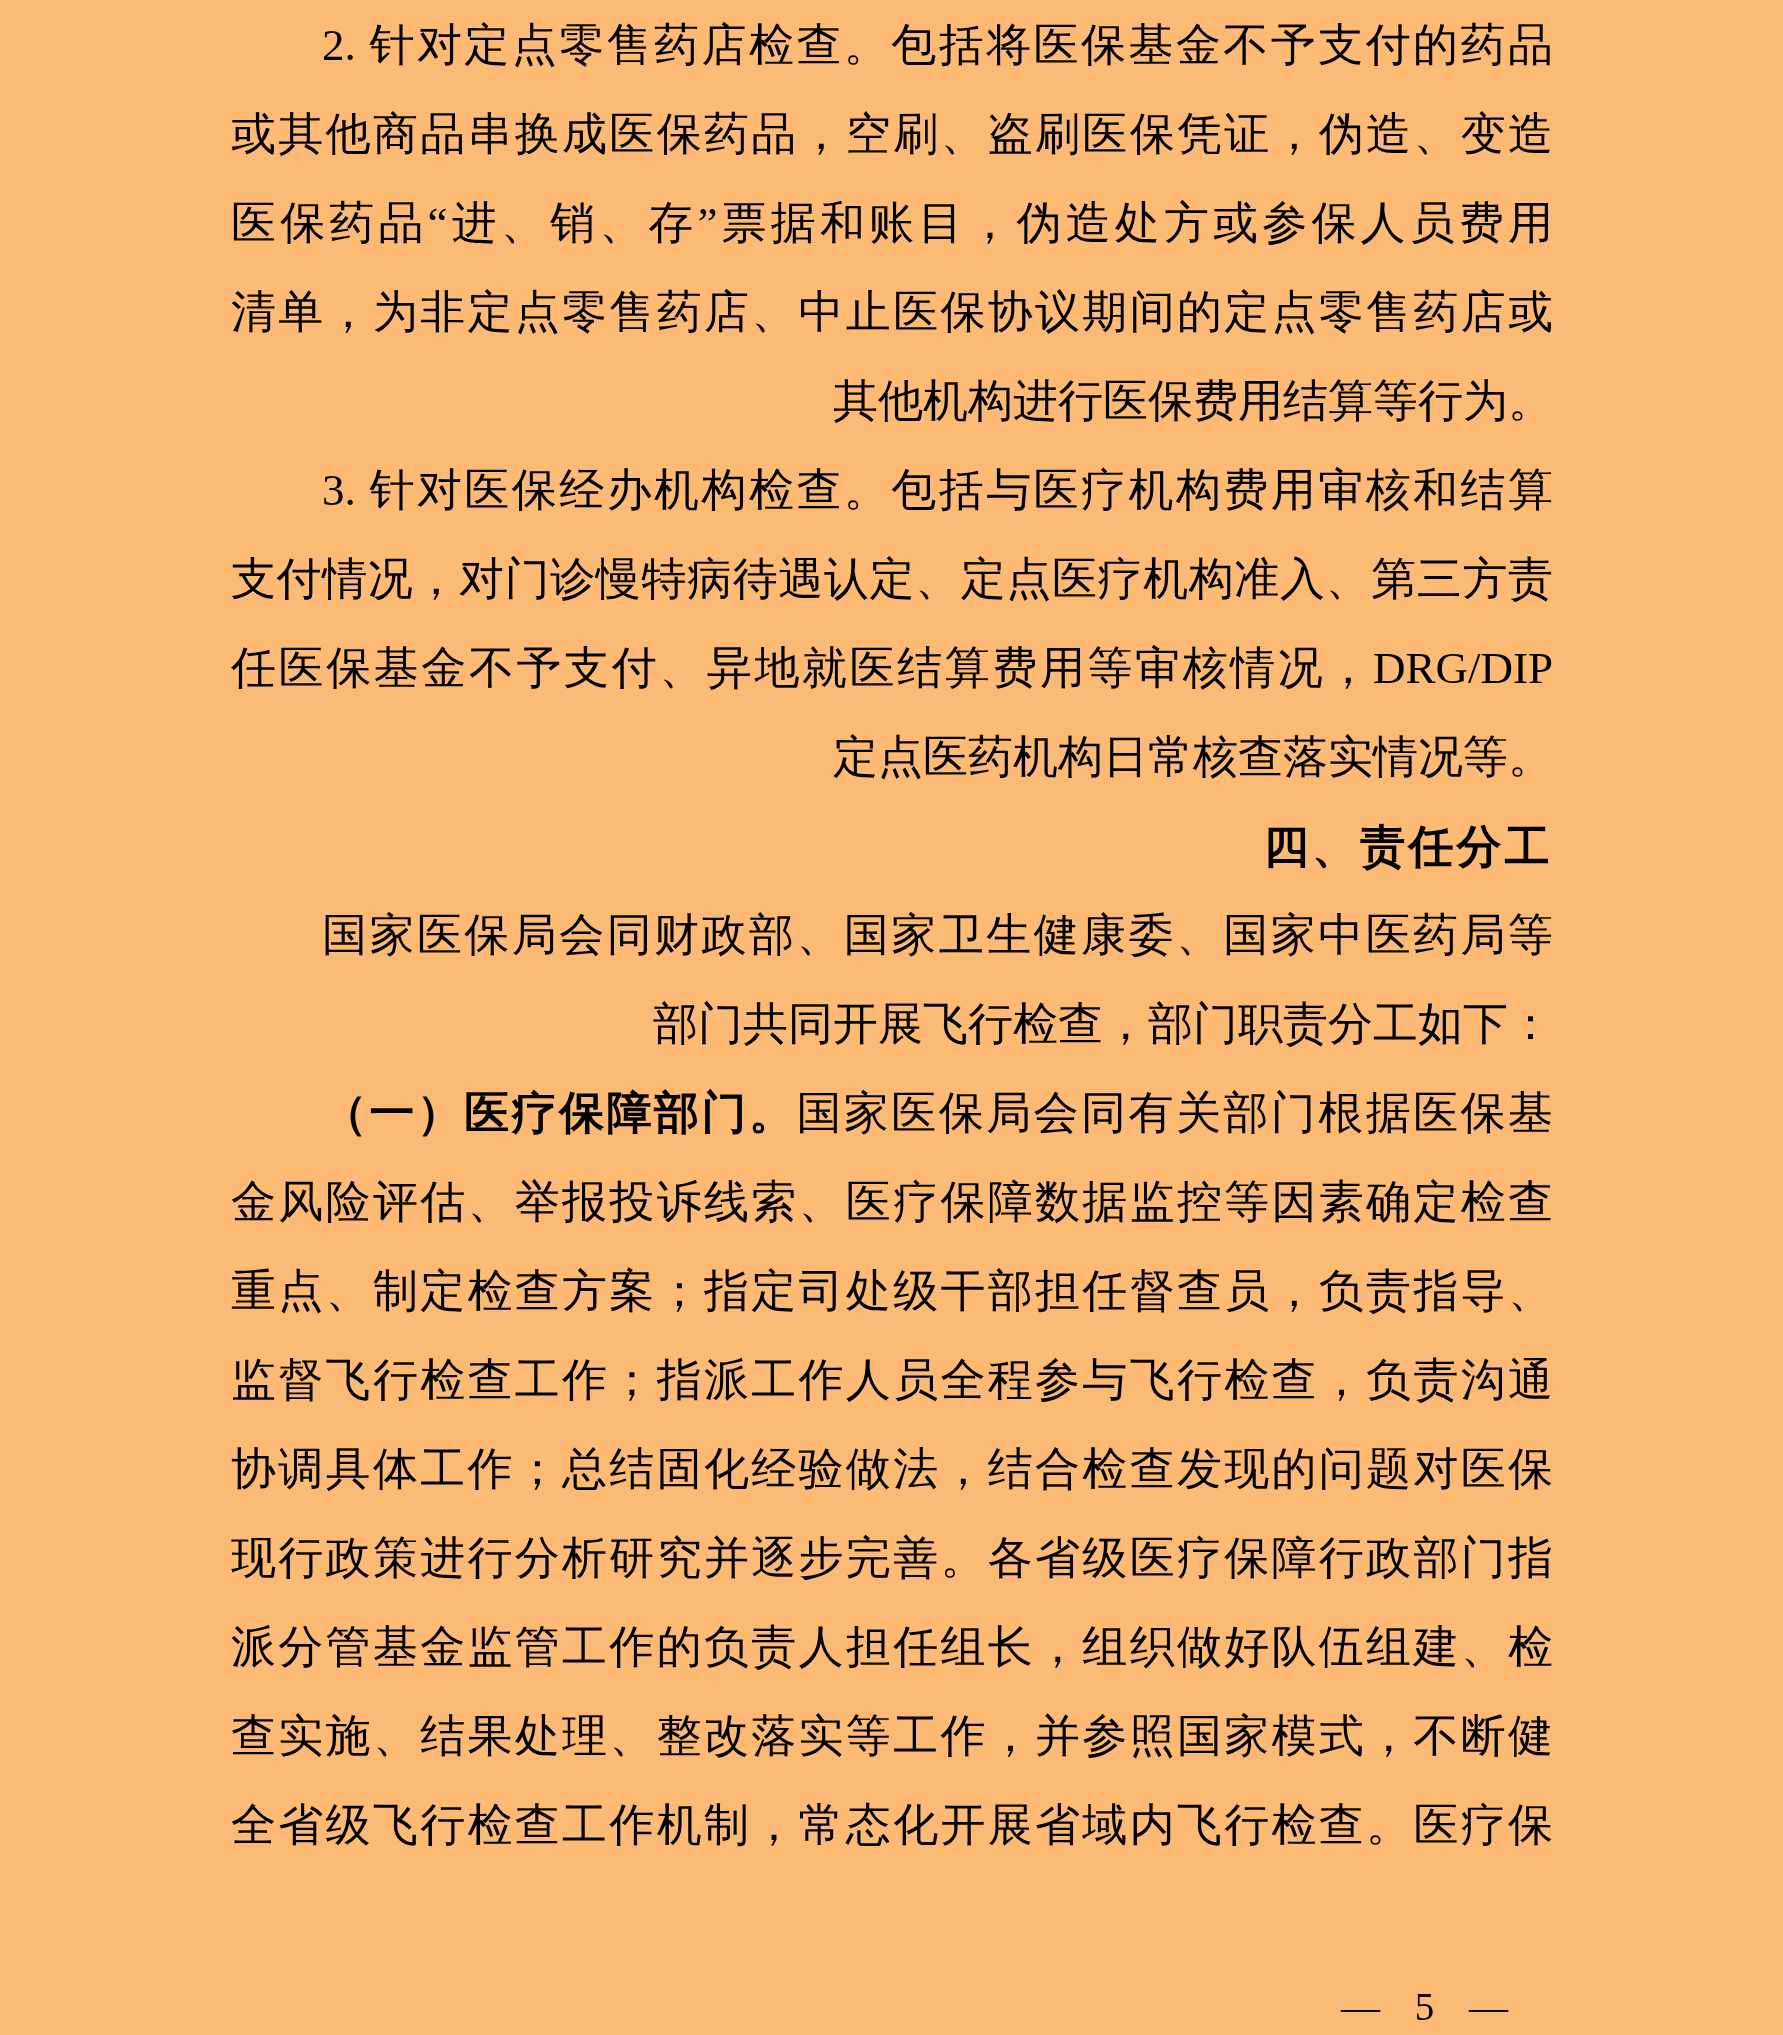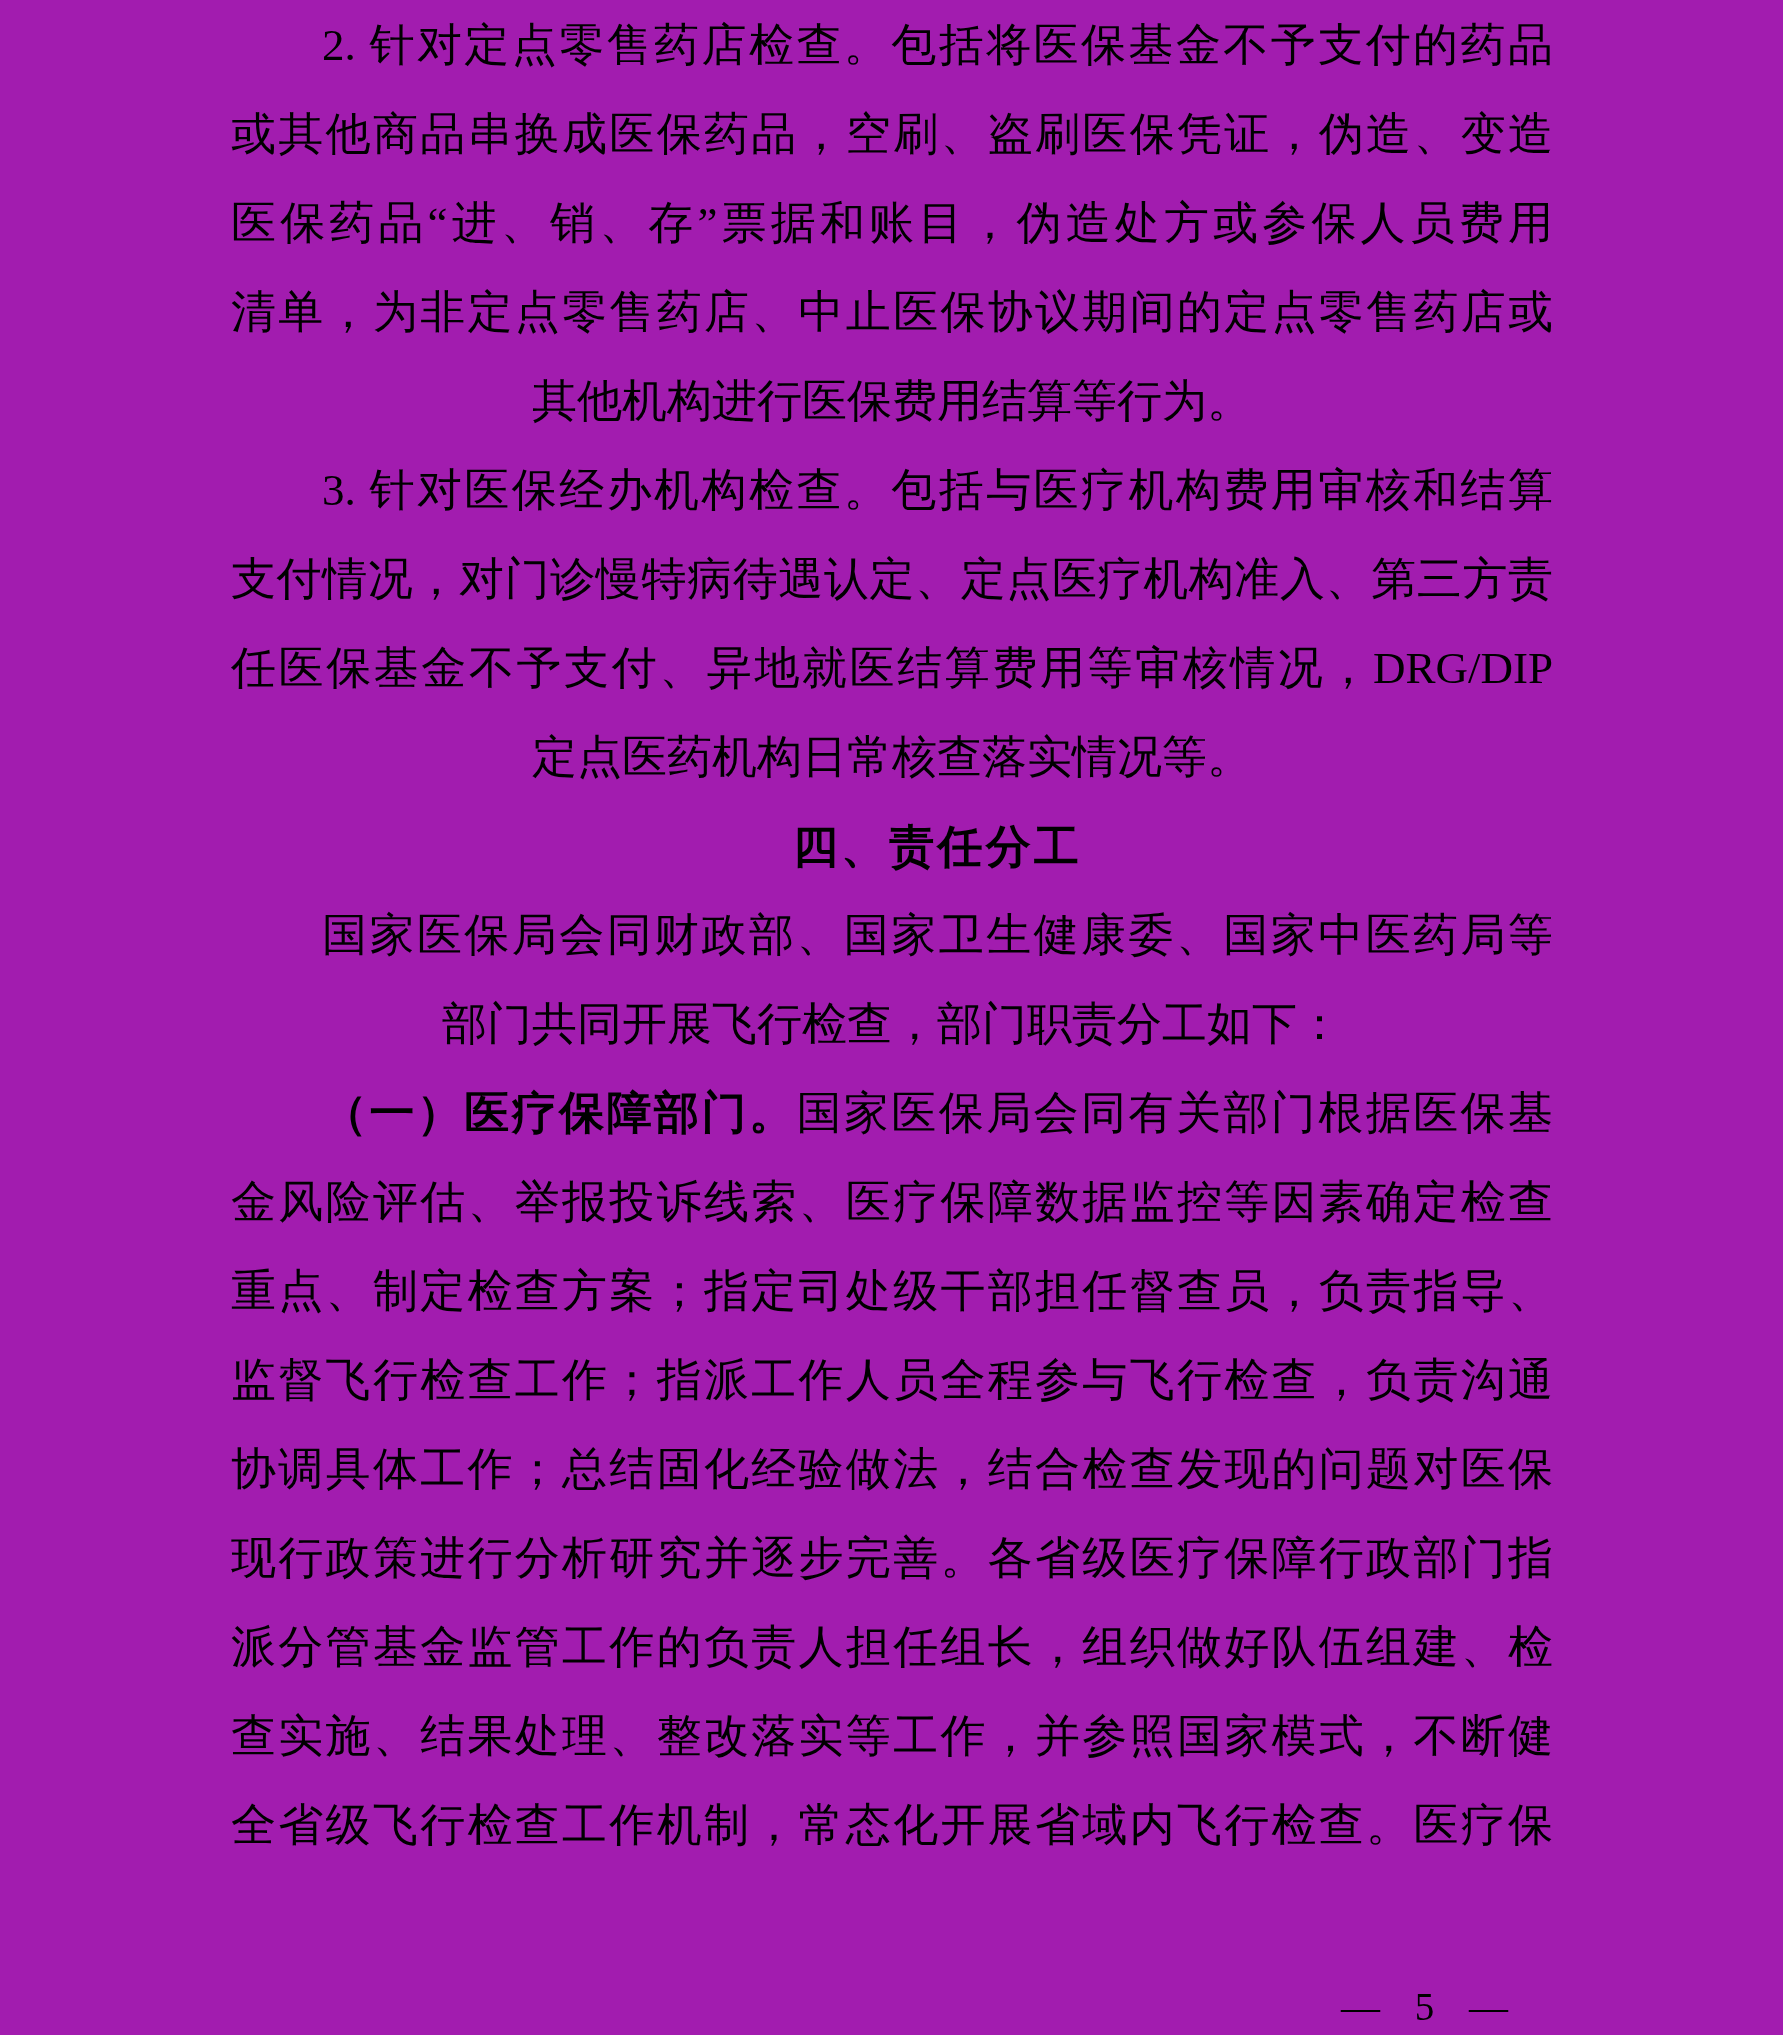--- a/index.html
+++ b/index.html
@@ -8,33 +8,33 @@
     height: 2035px;
     background: #ffffff;
     position: relative;
     overflow: hidden;
     font-family: "Liberation Serif", serif;
     color: #000000;
   }
   .page {
     position: absolute;
     inset: 0;
-    background: #a21caf;
+    background: #fdba74;
   }
   .doc-body {
     position: absolute;
     left: 231px;
     top: 1.1px;
     width: 1322px;
   }
   .line {
     font-size: 45px;
     line-height: 89px;
     height: 89px;
-    text-align: center;
+    text-align: right;
     color: #000000;
   }
   
   .just {
     text-align: justify;
     text-align-last: justify;
     text-justify: inter-character;
   }
   
   .indent { text-indent: 91px; }

